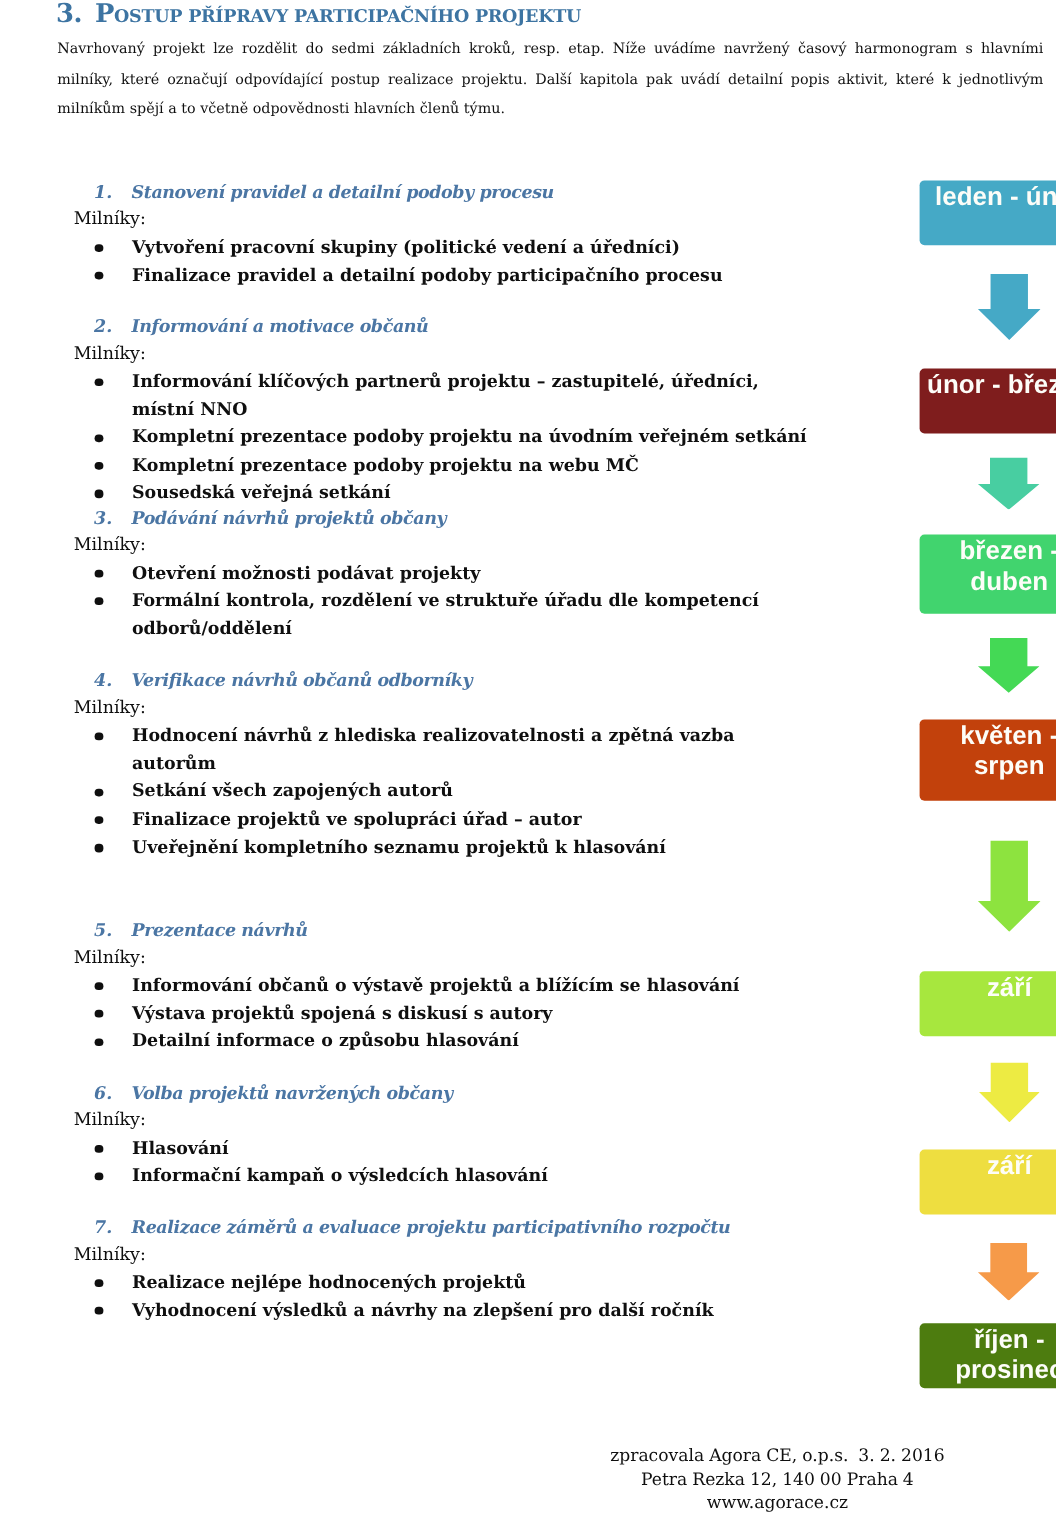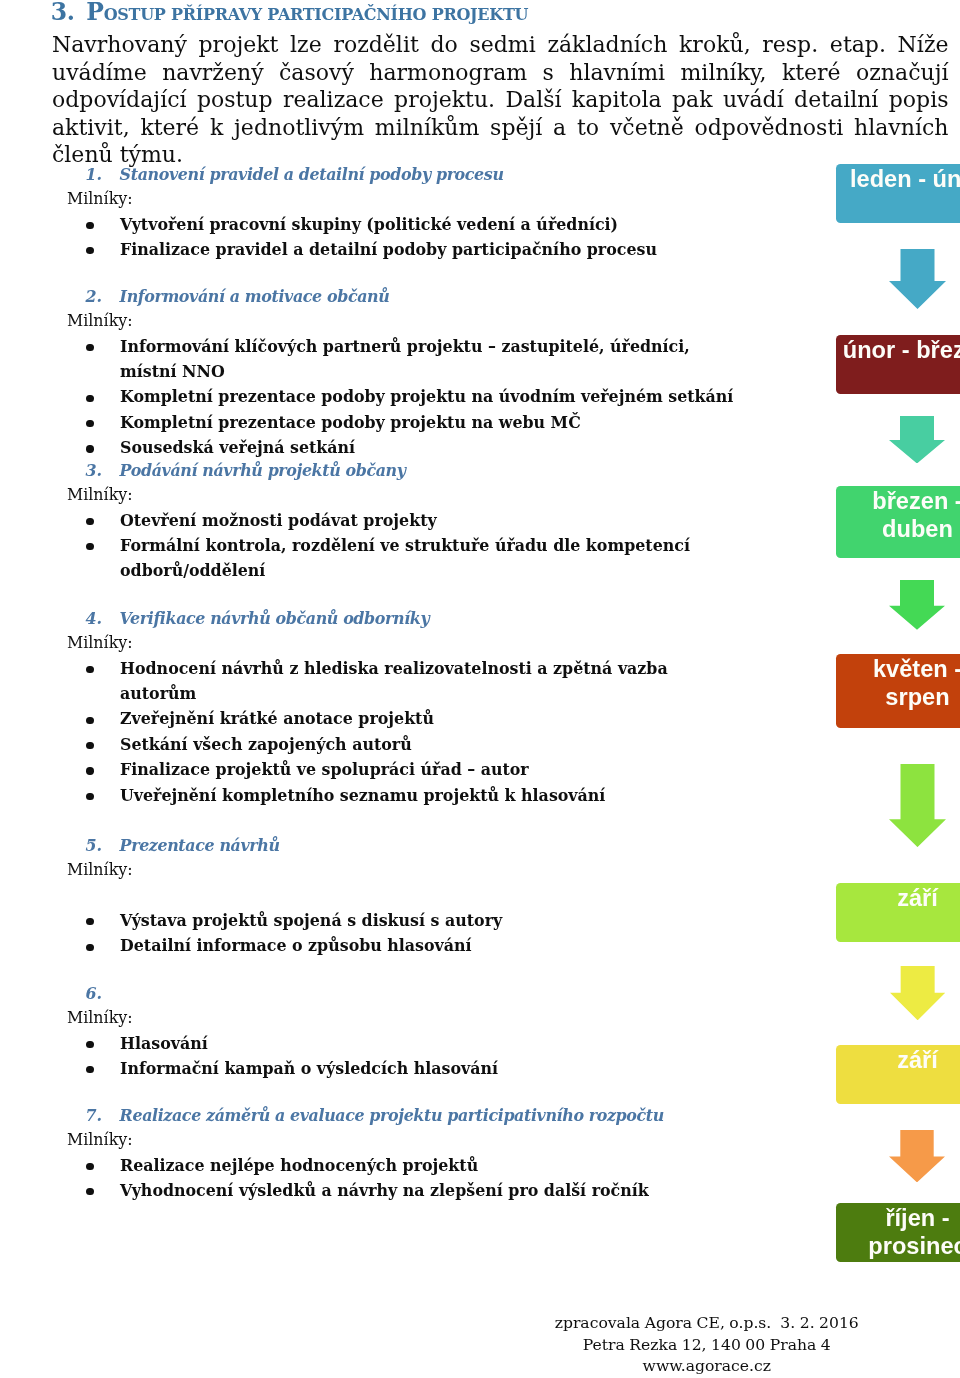--- a/index.html
+++ b/index.html
@@ -16,21 +16,21 @@
 
   
   .h-sec { position:absolute; left:4.8px; top:-1.5px; width:820px;
            color:var(--c-heading,#3e78a8); font-weight:bold; font-size:23.5px;
            letter-spacing:-0.3px; word-spacing:-2.4px; line-height:26px; white-space:nowrap; }
   .h-sec .hgap { display:inline-block; width:11.6px; }
   .h-sec .htext { font-variant:small-caps; }
 
   
   .intro { position:absolute; left:6px; top:31px; width:896.5px;
-           font-size:22px; line-height:27.6px; text-align:justify;
+           font-size:13px; line-height:27.6px; text-align:justify;
            text-justify:inter-word; color:var(--c-body,#0f0f0f); margin:0; }
 
   
   .step { position:absolute; left:0; width:699.7px; }
   .step-title { color:var(--c-step-title,#4a74a2); font-size:15.9px; letter-spacing:-0.39px;
                 font-weight:bold; font-style:italic;
                 line-height:25.4px; margin:0; padding:0; position:relative;
                 height:25.4px; }
   .step-title .snum { position:absolute; left:39.5px; top:2.1px; letter-spacing:0; }
   .step-title .stext { position:absolute; left:73.6px; top:2.1px; white-space:nowrap; }
@@ -106,41 +106,41 @@
         </ul>
       </div>
       <div class="step" style="top: 604px;">
         <div class="step-title">
           <span class="snum">4.</span>
           <span class="stext">Verifikace návrhů občanů odborníky</span>
         </div>
         <div class="mil">Milníky:</div>
         <ul class="items">
           <li><span class="bul">●</span><span>Hodnocení návrhů z hlediska realizovatelnosti a zpětná vazba autorům</span></li>
-          <li><span class="bul">●</span><span>Zveřejnění krátké anotace projektů</span></li>
           <li><span class="bul">●</span><span>Setkání všech zapojených autorů</span></li>
           <li><span class="bul">●</span><span>Finalizace projektů ve spolupráci úřad – autor</span></li>
           <li><span class="bul">●</span><span>Uveřejnění kompletního seznamu projektů k hlasování</span></li>
         </ul>
       </div>
       <div class="step" style="top: 831px;">
         <div class="step-title">
           <span class="snum">5.</span>
           <span class="stext">Prezentace návrhů</span>
         </div>
         <div class="mil">Milníky:</div>
         <ul class="items">
-          <li><span class="bul">●</span></li>
+          <li><span class="bul">●</span><span>Informování občanů o výstavě projektů a blížícím se hlasování</span></li>
           <li><span class="bul">●</span><span>Výstava projektů spojená s diskusí s autory</span></li>
           <li><span class="bul">●</span><span>Detailní informace o způsobu hlasování</span></li>
         </ul>
       </div>
       <div class="step" style="top: 979px;">
         <div class="step-title">
           <span class="snum">6.</span>
+          <span class="stext">Volba projektů navržených občany</span>
         </div>
         <div class="mil">Milníky:</div>
         <ul class="items">
           <li><span class="bul">●</span><span>Hlasování</span></li>
           <li><span class="bul">●</span><span>Informační kampaň o výsledcích hlasování</span></li>
         </ul>
       </div>
       <div class="step" style="top: 1101px;">
         <div class="step-title">
           <span class="snum">7.</span>

